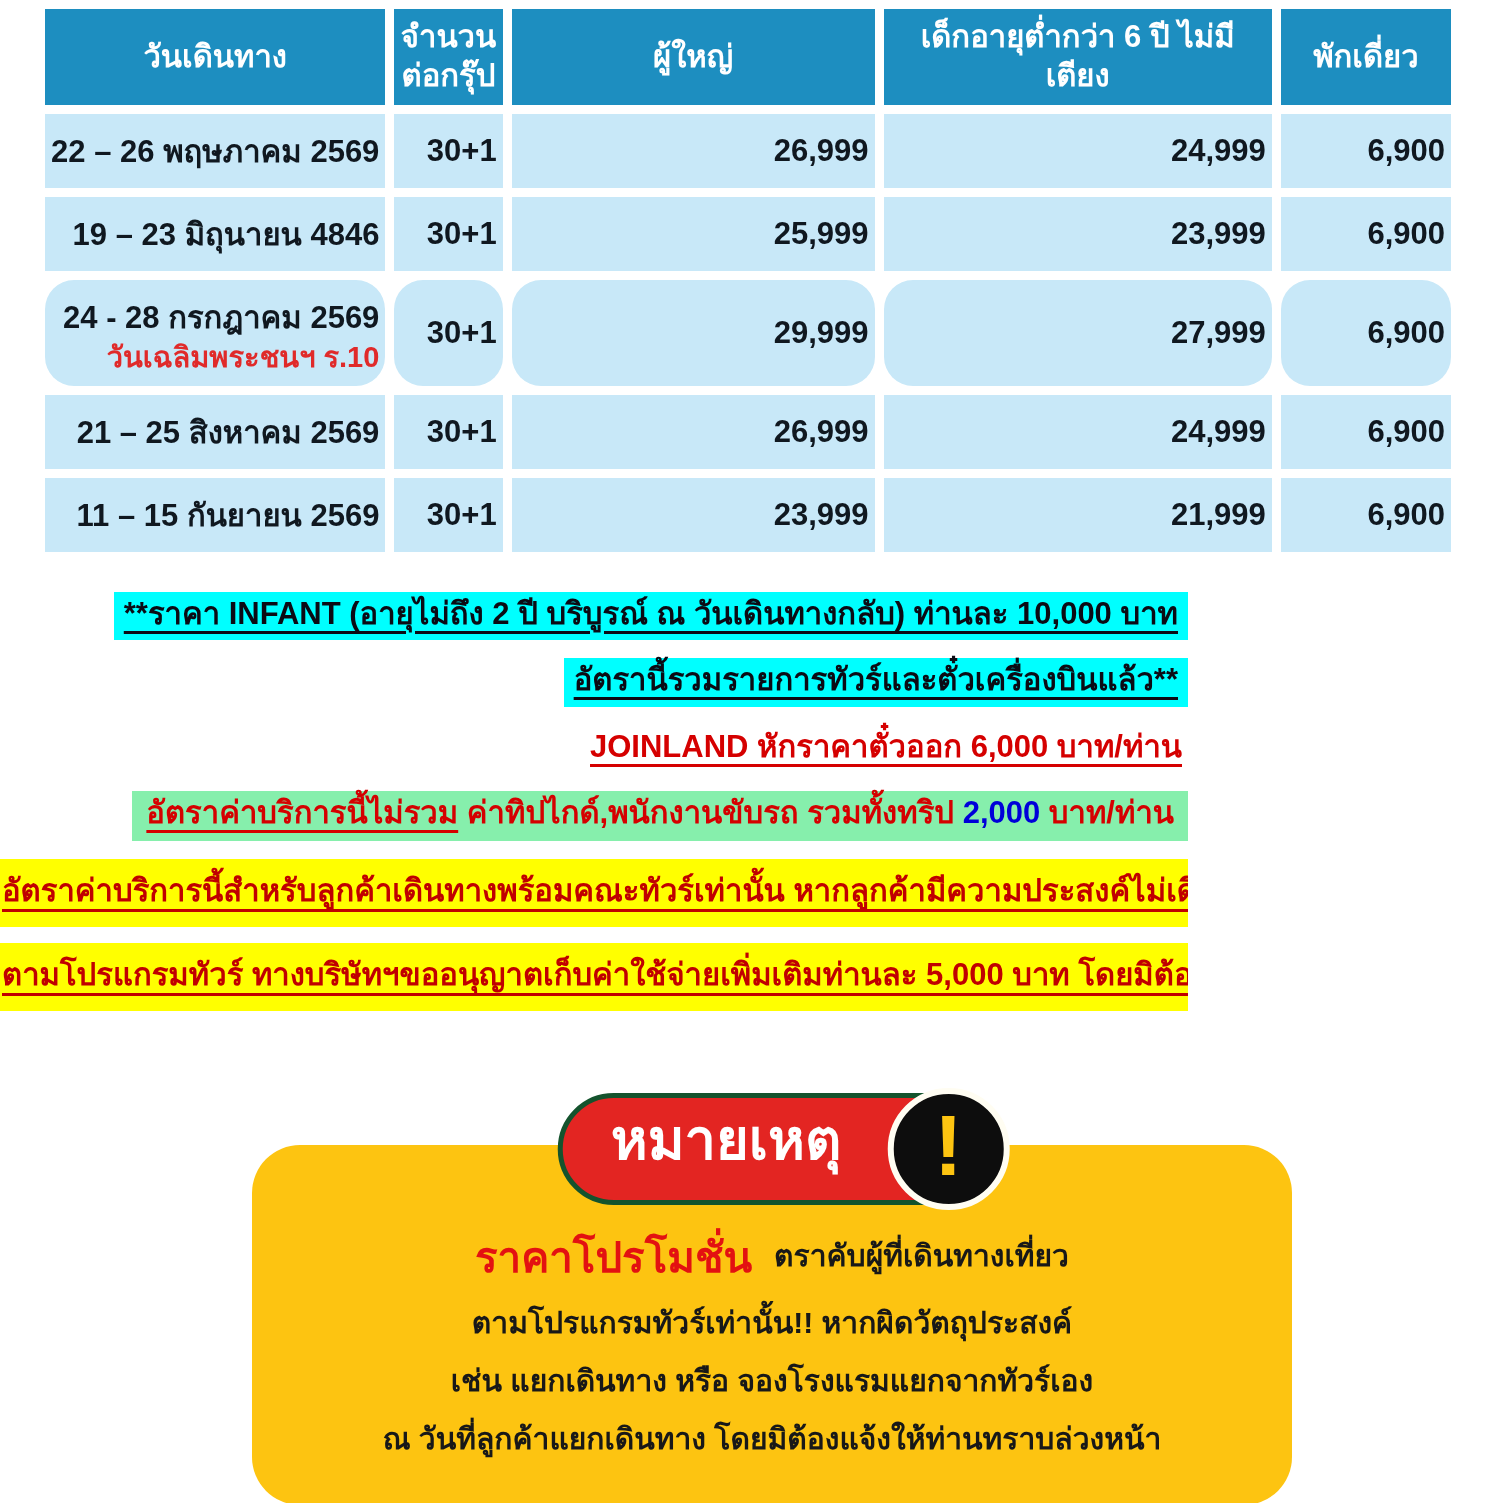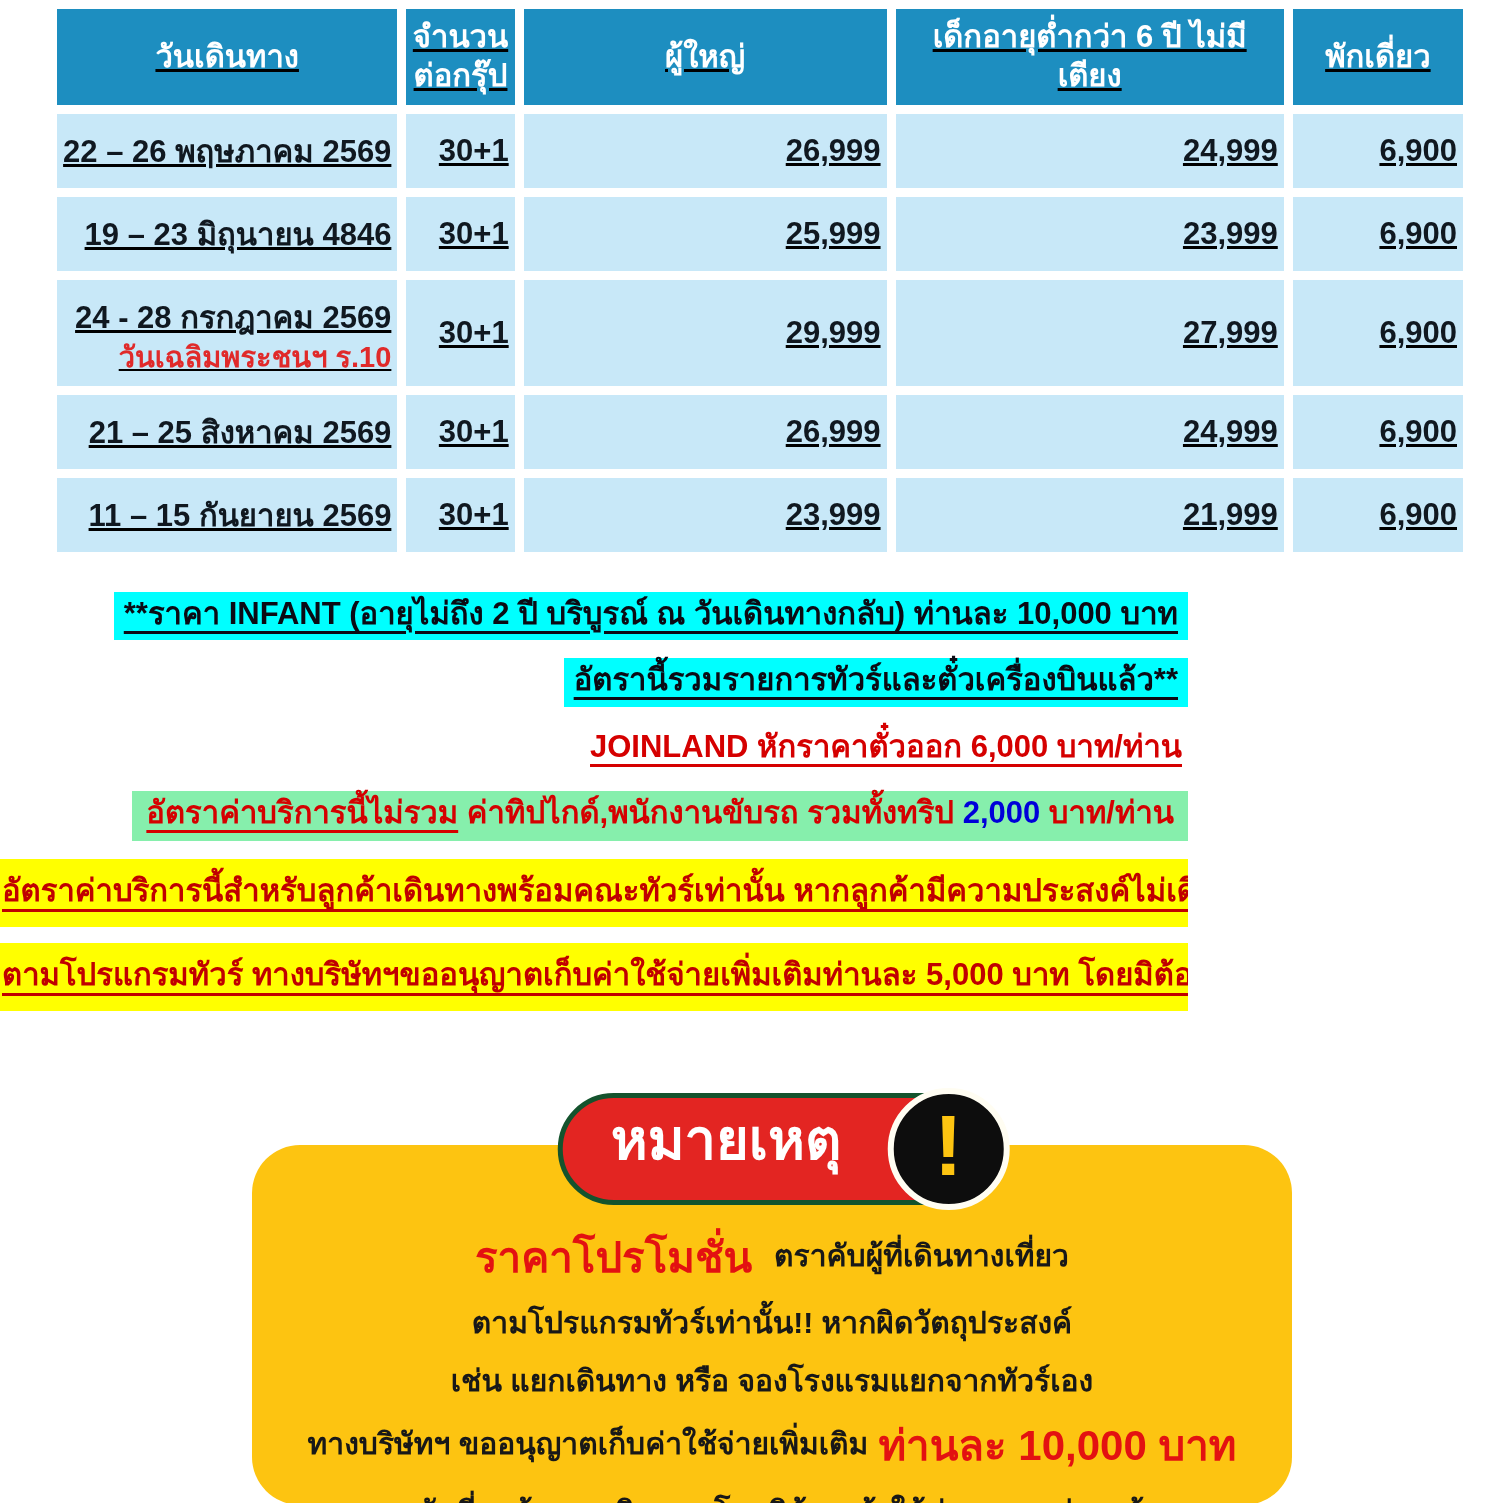--- a/index.html
+++ b/index.html
@@ -11,26 +11,25 @@
     background: #ffffff;
     overflow: hidden;
     font-family: "Liberation Sans", "DejaVu Sans", sans-serif;
     font-weight: 700;
   }
 
   
   .price-table {
     position: absolute;
     top: 0;
-    left: 48px;
+    left: 36px;
     width: 1424px;
     border-collapse: separate;
     border-spacing: 9px 9px;
     table-layout: fixed;
-    text-decoration: underline;
   }
   .price-table th {
     background: #1D8EC0;
     color: #ffffff;
     font-size: 31px;
     font-weight: 700;
     text-align: center;
     vertical-align: middle;
     height: 96px;
     line-height: 1.25;
@@ -44,21 +43,21 @@
     text-align: right;
     vertical-align: middle;
     height: 74px;
     padding: 12px 6px;
   }
   .col-date   { width: 24.2%; }
   .col-group  { width: 7.7%;  }
   .col-adult  { width: 25.8%; }
   .col-child  { width: 27.6%; }
   .col-single { width: 12.1%; }
-  tr.tall td { height: 102px; }
+  tr.tall td { height: 102px; border-radius: 29px; }
   .date-note {
     display: block;
     color: #E02A2A;
     font-size: 29px;
     line-height: 1.1;
   }
 
   
   .notes {
     position: absolute;
@@ -281,20 +280,17 @@
           <span class="badge-excl">!</span>
         </div>
       </div>
     </div>
     <div class="remark-content">
       <div class="remark-line">
         <span class="remark-promo">ราคาโปรโมชั่น</span><span>ตราคับผู้ที่เดินทางเที่ยว</span>
       </div>
       <div class="remark-line">ตามโปรแกรมทัวร์เท่านั้น!! หากผิดวัตถุประสงค์</div>
       <div class="remark-line">เช่น แยกเดินทาง หรือ จองโรงแรมแยกจากทัวร์เอง</div>
-      <div class="remark-line">
-        <span>ทางบริษัทฯ ขออนุญาตเก็บค่าใช้จ่ายเพิ่มเติม</span><span class="remark-big-red">ท่านละ 10,000 บาท</span>
-      </div>
       <div class="remark-line">ณ วันที่ลูกค้าแยกเดินทาง โดยมิต้องแจ้งให้ท่านทราบล่วงหน้า</div>
     </div>
   </div>
 
 </div>
 
 </body></html>

